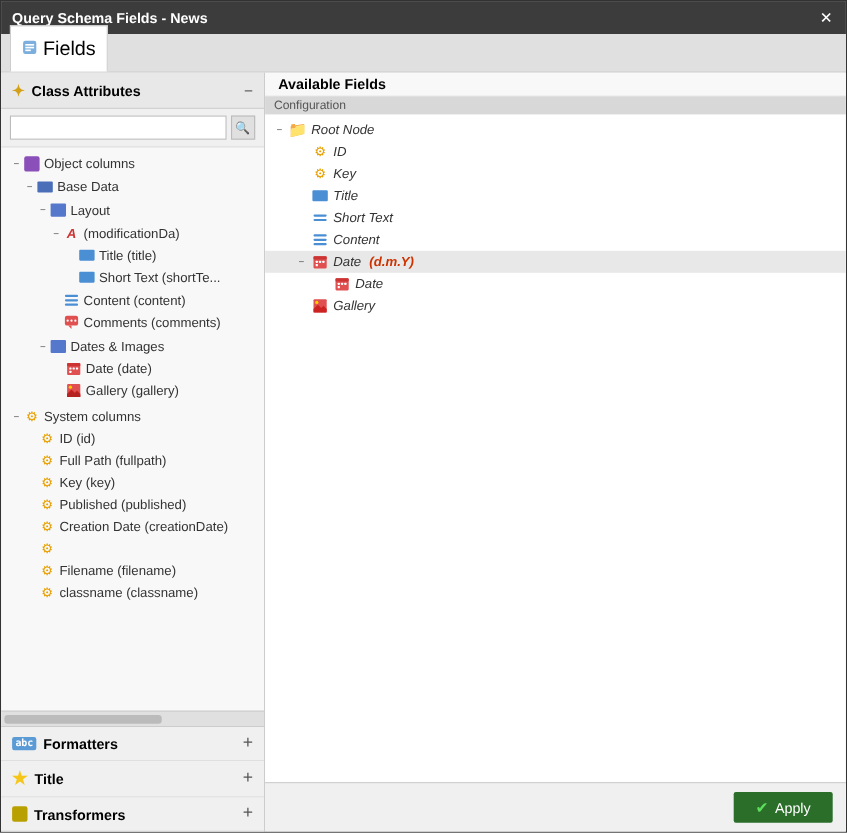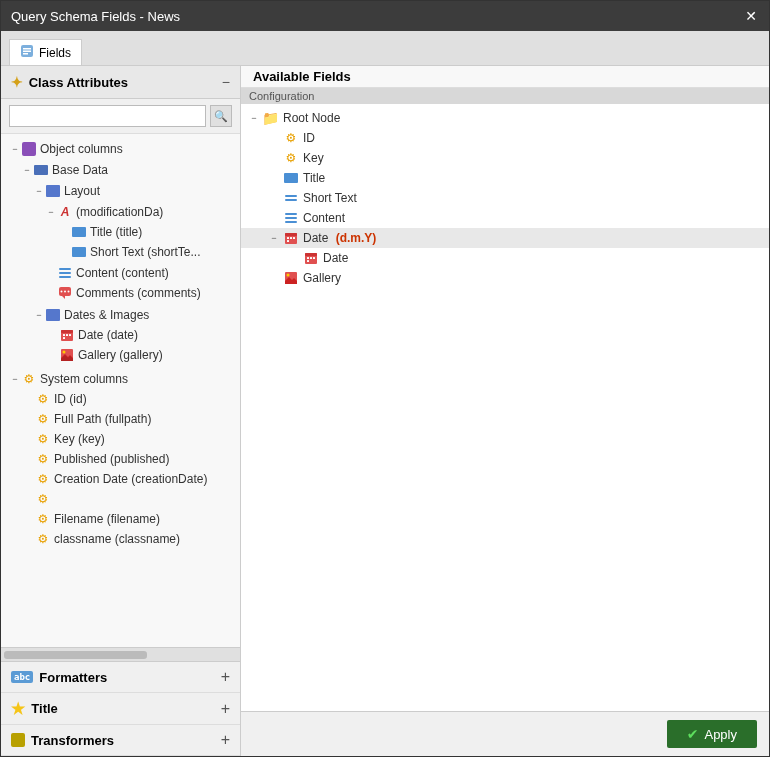--- a/index.html
+++ b/index.html
@@ -20,21 +20,21 @@
       padding: 5px 10px;
       display: flex;
       justify-content: space-between;
       align-items: center;
       height: 30px;
       flex-shrink: 0;
     }
     
     .dialog-title {
       font-size: 13px;
-      font-weight: normal;
+      font-weight: bold;
     }
     
     .dialog-close {
       color: #fff;
       font-size: 14px;
       cursor: pointer;
       background: none;
       border: none;
       width: 16px;
       height: 16px;
@@ -51,26 +51,26 @@
       height: 35px;
       display: flex;
       align-items: flex-end;
     }
     
     .tab {
       background: #fff;
       border: 1px solid #ccc;
       border-bottom: none;
       padding: 4px 10px;
-      font-size: 12px;
+      font-size: 18px;
       cursor: pointer;
       display: flex;
       align-items: center;
       gap: 5px;
-      height: 26px;
+      height: 42px;
     }
     
     .content-area {
       display: flex;
       flex: 1;
       overflow: hidden;
     }
     
     
     .left-panel {
@@ -338,20 +338,21 @@
       height: 16px;
       display: inline-flex;
       align-items: center;
       justify-content: center;
       flex-shrink: 0;
     }
     
     .af-label {
       font-size: 12px;
       color: #333;
+      font-style: italic;
     }
     
     
     .action-bar {
       display: flex;
       justify-content: flex-end;
       padding: 8px 12px;
       background: #f0f0f0;
       border-top: 1px solid #ccc;
       flex-shrink: 0;

